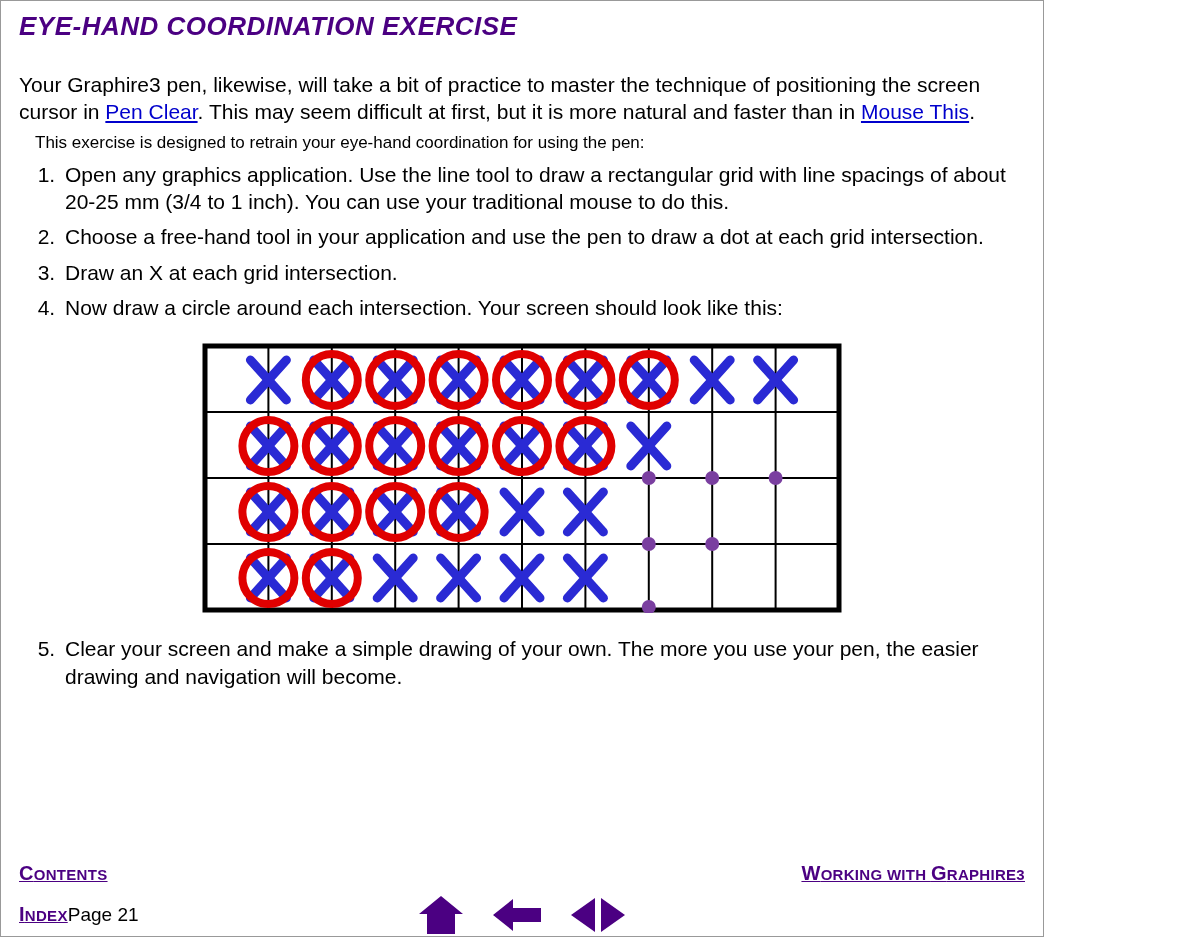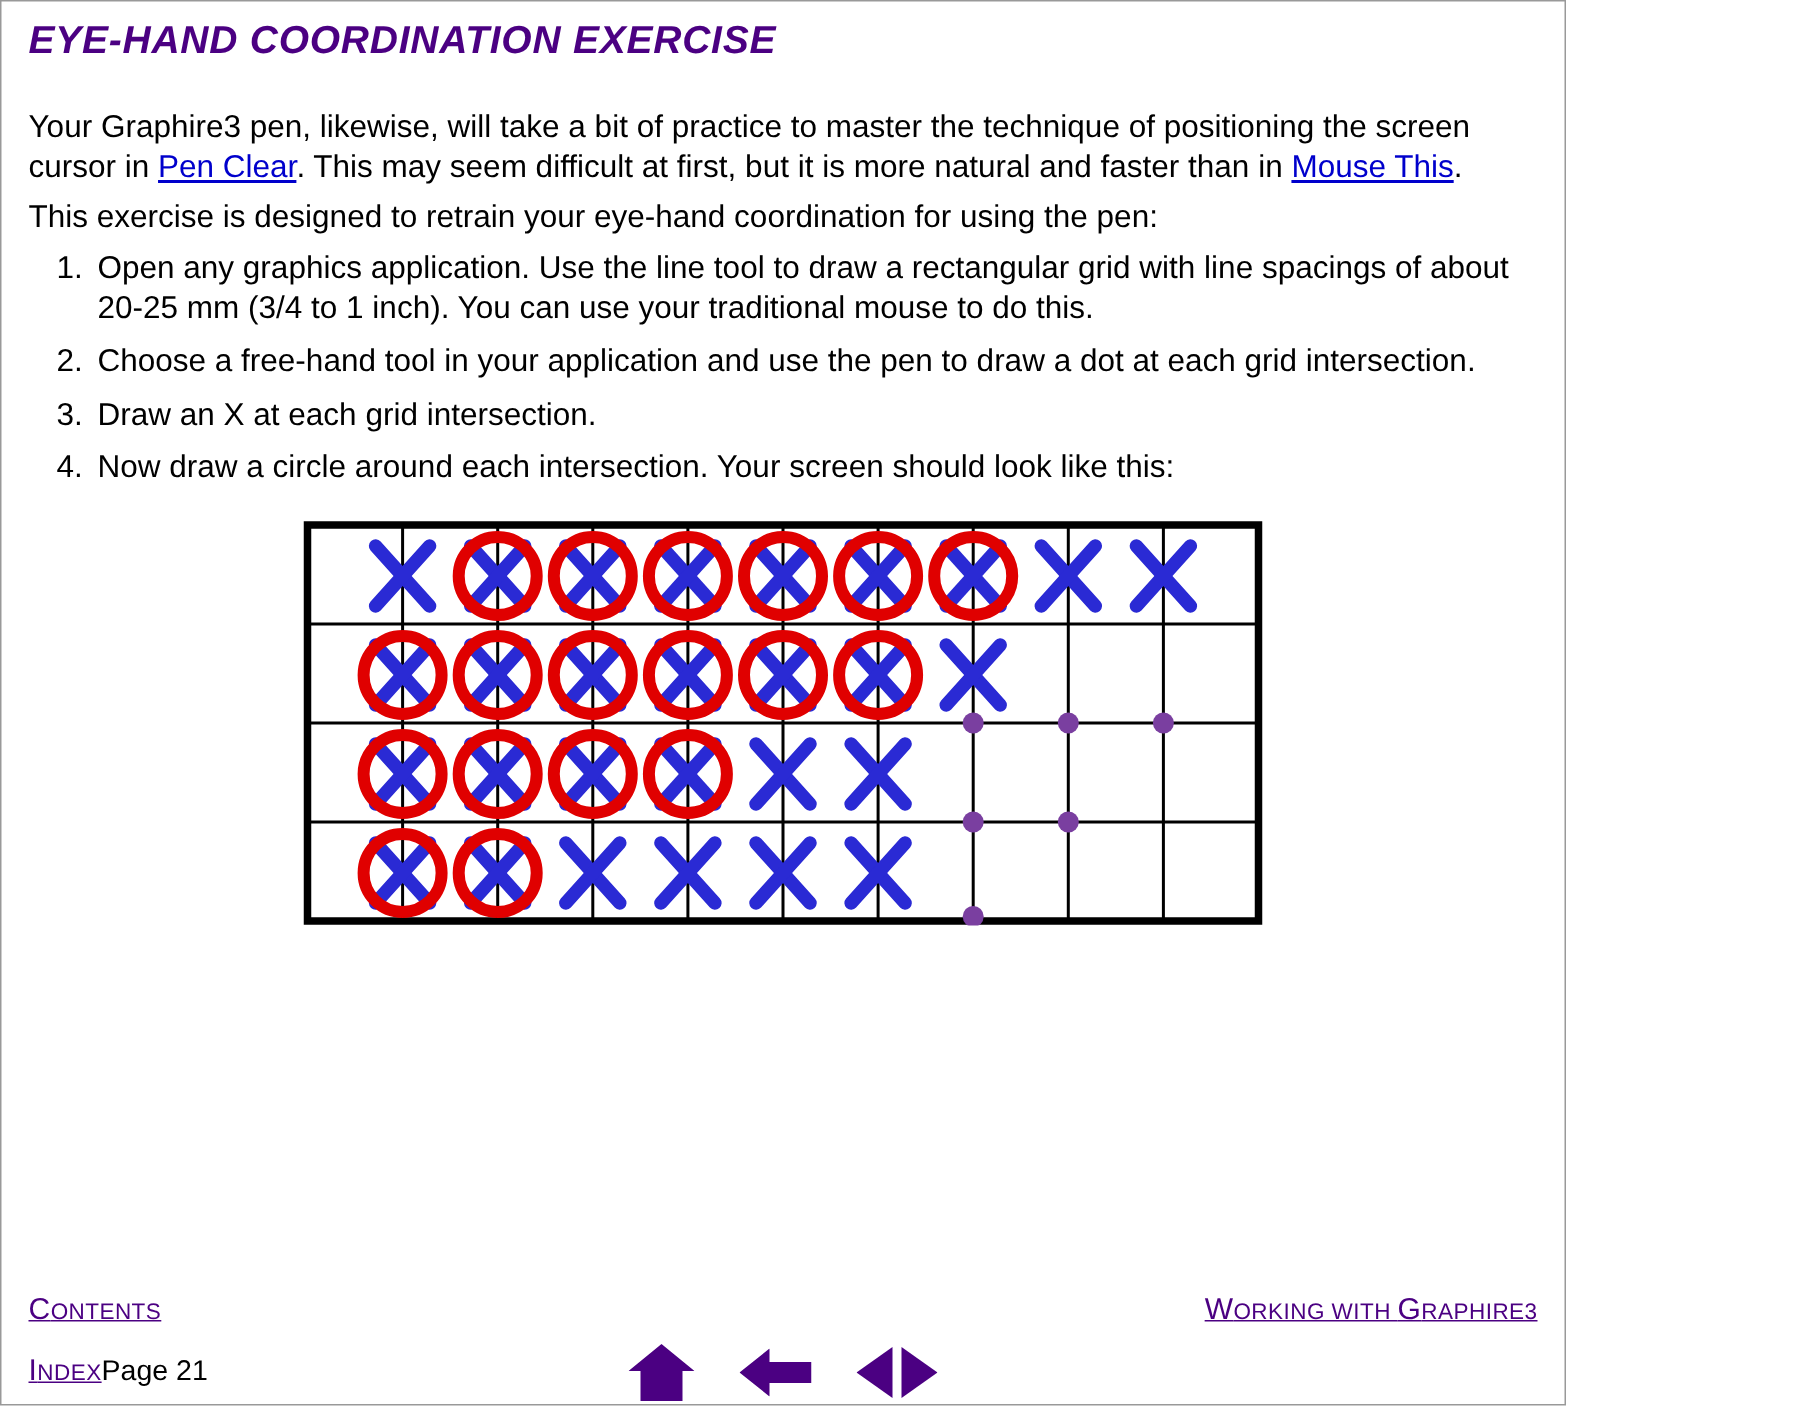--- a/index.html
+++ b/index.html
@@ -34,22 +34,23 @@
       font-size: 21px;
       line-height: 1.25;
       color: #000;
       margin-bottom: 8px;
     }
     .intro a {
       color: #0000cc;
       text-decoration: underline;
     }
     .lead {
-      font-size: 21px;
+      font-size: 17px;
       margin-bottom: 8px;
+      margin-left: 16px;
     }
     ol {
       list-style: decimal;
       padding-left: 42px;
       font-size: 21px;
       line-height: 1.3;
     }
     ol li {
       margin-bottom: 8px;
       padding-left: 4px;
@@ -69,21 +70,21 @@
       align-items: center;
       margin-bottom: 18px;
     }
     .footer-bottom {
       display: flex;
       justify-content: flex-start;
       align-items: center;
     }
     .sc-link {
       color: #4b0082;
-      font-weight: normal;
+      font-weight: bold;
       text-decoration: underline;
       font-variant: small-caps;
       font-size: 18px;
       letter-spacing: 0.3px;
     }
     .page-num {
       font-size: 19px;
       color: #000;
     }
     .nav-icons {
@@ -287,20 +288,23 @@
           <circle cx="66.4" cy="169" r="26"></circle>
           <circle cx="129.8" cy="169" r="26"></circle>
           <circle cx="193.2" cy="169" r="26"></circle>
           <circle cx="256.6" cy="169" r="26"></circle>
           <circle cx="66.4" cy="235" r="26"></circle>
           <circle cx="129.8" cy="235" r="26"></circle>
         </g>
       </svg>
     </div>
 
+    <ol start="5">
+      <li>Clear your screen and make a simple drawing of your own.  The more you use your pen, the easier drawing and navigation will become.</li>
+    </ol>
   </div>
 
   <div class="footer">
     <div class="footer-top">
       <a href="#" class="sc-link" style="font-size:15px;"><span style="font-size:20px;">C</span>ONTENTS</a>
       <a href="#" class="sc-link" style="font-size:15px;text-align:center;"><span style="font-size:20px;">W</span>ORKING WITH <span style="font-size:20px;">G</span>RAPHIRE3</a>
     </div>
     <div class="footer-bottom relpos">
       <a href="#" class="sc-link" style="font-size:15px;"><span style="font-size:20px;">I</span>NDEX</a>
 

